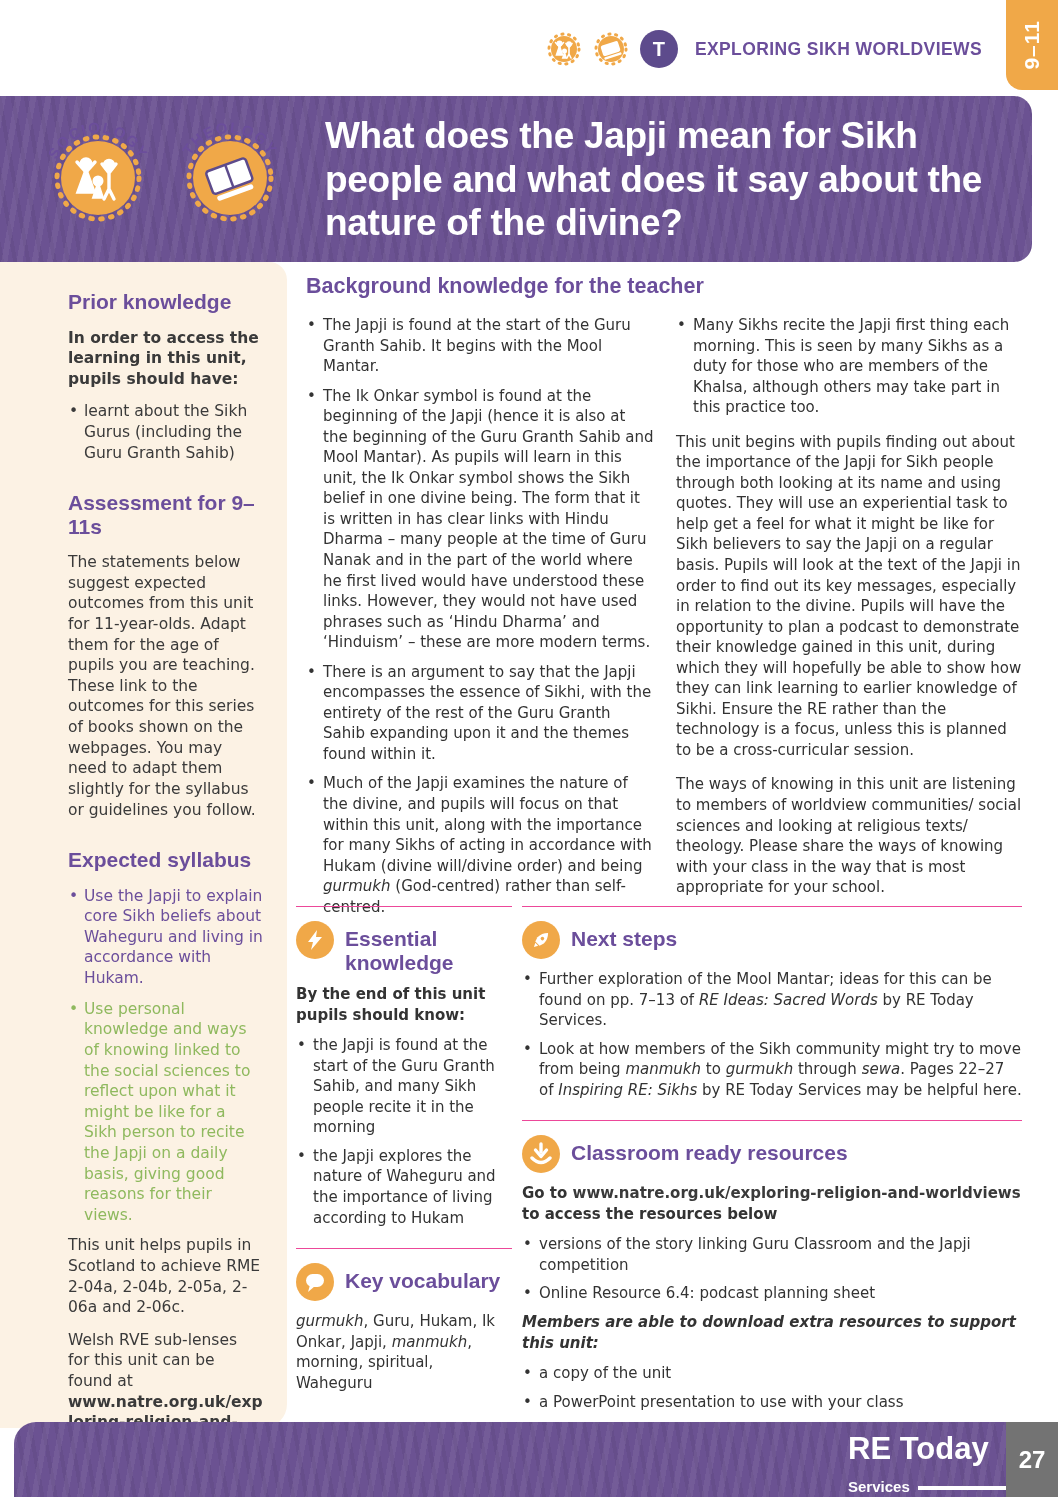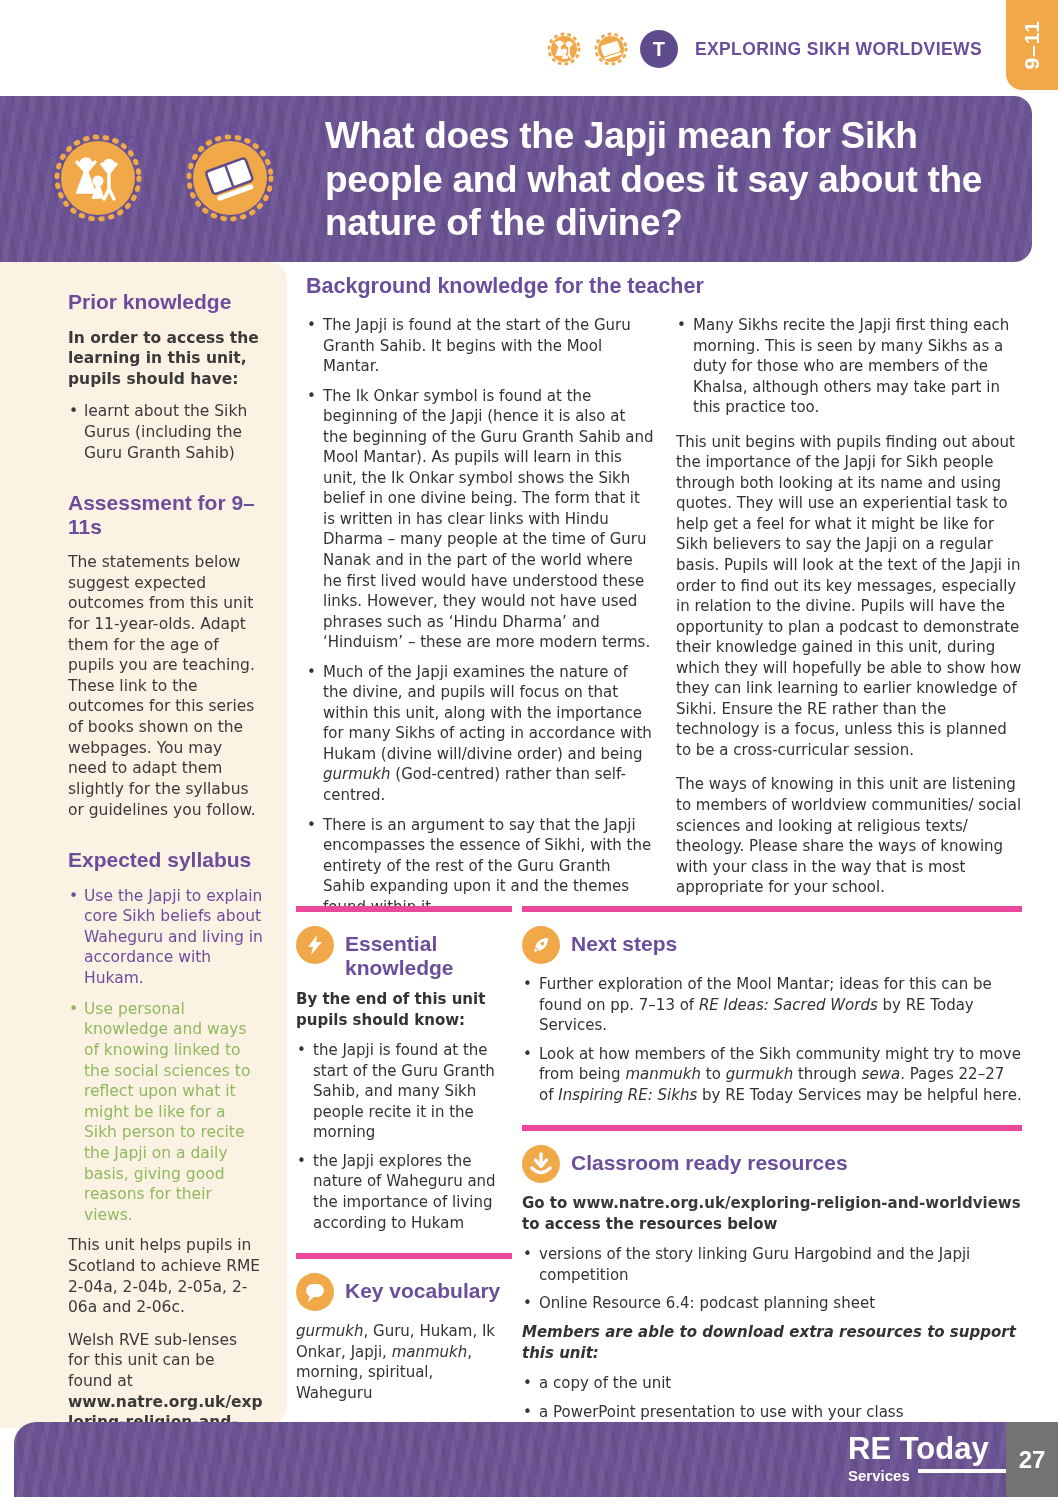--- a/index.html
+++ b/index.html
@@ -48,36 +48,36 @@
   .cols{display:flex;gap:22px;}
   .col{width:348px;font-size:15px;line-height:1.37;color:#333;}
   ul.body{list-style:none;margin:0;padding:0;}
   ul.body li{position:relative;padding-left:17px;margin-bottom:9px;}
   ul.body li::before{content:"•";position:absolute;left:1px;top:0;}
   .col p{margin:14px 0 0;}
 
   
   .lower-left{position:absolute;left:296px;top:906px;width:216px;}
   .lower-right{position:absolute;left:522px;top:906px;width:500px;}
-  .block{border-top:6px solid #ec4899;padding-top:14px;}
+  .block{border-top:1px solid #ec4899;padding-top:14px;}
   .block + .block{margin-top:20px;}
   .sec-head{display:flex;align-items:flex-start;gap:11px;margin-bottom:10px;}
   .sec-icon{width:38px;height:38px;border-radius:50%;background:#f0a848;flex:none;
             display:flex;align-items:center;justify-content:center;}
   .sec-title{color:#6b4e9b;font:bold 21px/1.12 "Liberation Sans",sans-serif;padding-top:6px;}
   .small-body{font-size:15px;line-height:1.37;color:#333;}
   .small-body p{margin:8px 0 10px;}
   ul.body.sm li{margin-bottom:8px;}
   .members{font-weight:bold;font-style:italic;margin:14px 0 10px;}
 
   
   .footer-band{position:absolute;left:14px;top:1422px;width:1028px;height:75px;border-radius:22px 0 0 0;}
   .logo{position:absolute;right:16px;top:11px;color:#fff;width:178px;}
   .logo-top{font:800 31px/1 "Liberation Sans",sans-serif;white-space:nowrap;}
-  .logo-bottom{display:flex;align-items:flex-start;gap:8px;font:bold 15px "Liberation Sans",sans-serif;margin-top:3px;}
+  .logo-bottom{display:flex;align-items:center;gap:8px;font:bold 15px "Liberation Sans",sans-serif;margin-top:14px;}
   .logo-bar{height:4px;background:#fff;flex:1;margin-top:2px;}
   .page-num{position:absolute;right:0;top:1422px;width:52px;height:75px;background:#737373;color:#fff;
             display:flex;align-items:center;justify-content:center;font:bold 24px "Liberation Sans",sans-serif;}
 </style>
 </head>
 <body>
 
 <div class="page">
 
   <div class="topbar">
@@ -168,22 +168,22 @@
     </p>
   </aside>
 
   <section class="bg-section">
     <h2 class="main-h">Background knowledge for the teacher</h2>
     <div class="cols">
       <div class="col">
         <ul class="body">
           <li>The Japji is found at the start of the Guru Granth Sahib. It begins with the Mool Mantar.</li>
           <li>The Ik Onkar symbol is found at the beginning of the Japji (hence it is also at the beginning of the Guru Granth Sahib and Mool Mantar). As pupils will learn in this unit, the Ik Onkar symbol shows the Sikh belief in one divine being. The form that it is written in has clear links with Hindu Dharma – many people at the time of Guru Nanak and in the part of the world where he first lived would have understood these links. However, they would not have used phrases such as ‘Hindu Dharma’ and ‘Hinduism’ – these are more modern terms.</li>
+          <li>There is an argument to say that the Japji encompasses the essence of Sikhi, with the entirety of the rest of the Guru Granth Sahib expanding upon it and the themes found within it.</li>
           <li>Much of the Japji examines the nature of the divine, and pupils will focus on that within this unit, along with the importance for many Sikhs of acting in accordance with Hukam (divine will/divine order) and being <i>gurmukh</i> (God-centred) rather than self-centred.</li>
-          <li>There is an argument to say that the Japji encompasses the essence of Sikhi, with the entirety of the rest of the Guru Granth Sahib expanding upon it and the themes found within it.</li>
         </ul>
       </div>
       <div class="col">
         <ul class="body">
           <li>Many Sikhs recite the Japji first thing each morning. This is seen by many Sikhs as a duty for those who are members of the Khalsa, although others may take part in this practice too.</li>
         </ul>
         <p>This unit begins with pupils finding out about the importance of the Japji for Sikh people through both looking at its name and using quotes. They will use an experiential task to help get a feel for what it might be like for Sikh believers to say the Japji on a regular basis. Pupils will look at the text of the Japji in order to find out its key messages, especially in relation to the divine. Pupils will have the opportunity to plan a podcast to demonstrate their knowledge gained in this unit, during which they will hopefully be able to show how they can link learning to earlier knowledge of Sikhi. Ensure the RE rather than the technology is a focus, unless this is planned to be a cross-curricular session.</p>
         <p>The ways of knowing in this unit are listening to members of worldview communities/ social sciences and looking at religious texts/ theology. Please share the ways of knowing with your class in the way that is most appropriate for your school.</p>
       </div>
     </div>
@@ -257,21 +257,21 @@
         </span>
         <span class="sec-title">Classroom ready resources</span>
       </div>
       <div class="small-body">
         <p class="b">
           <span>Go to</span>
           <b class="url">www.natre.org.uk/exploring-religion-and-worldviews</b>
           <span>to access the resources below</span>
         </p>
         <ul class="body sm">
-          <li>versions of the story linking Guru Hargobind and the Japji competition</li>
+          <li>versions of the story linking Guru Classroom and the Japji competition</li>
           <li>Online Resource 6.4: podcast planning sheet</li>
         </ul>
         <p class="members">Members are able to download extra resources to support this unit:</p>
         <ul class="body sm">
           <li>a copy of the unit</li>
           <li>a PowerPoint presentation to use with your class</li>
           <li><i>Inspiring RE: Sikhs</i>, which is available for members to access in their member log-in area</li>
         </ul>
       </div>
     </div>

